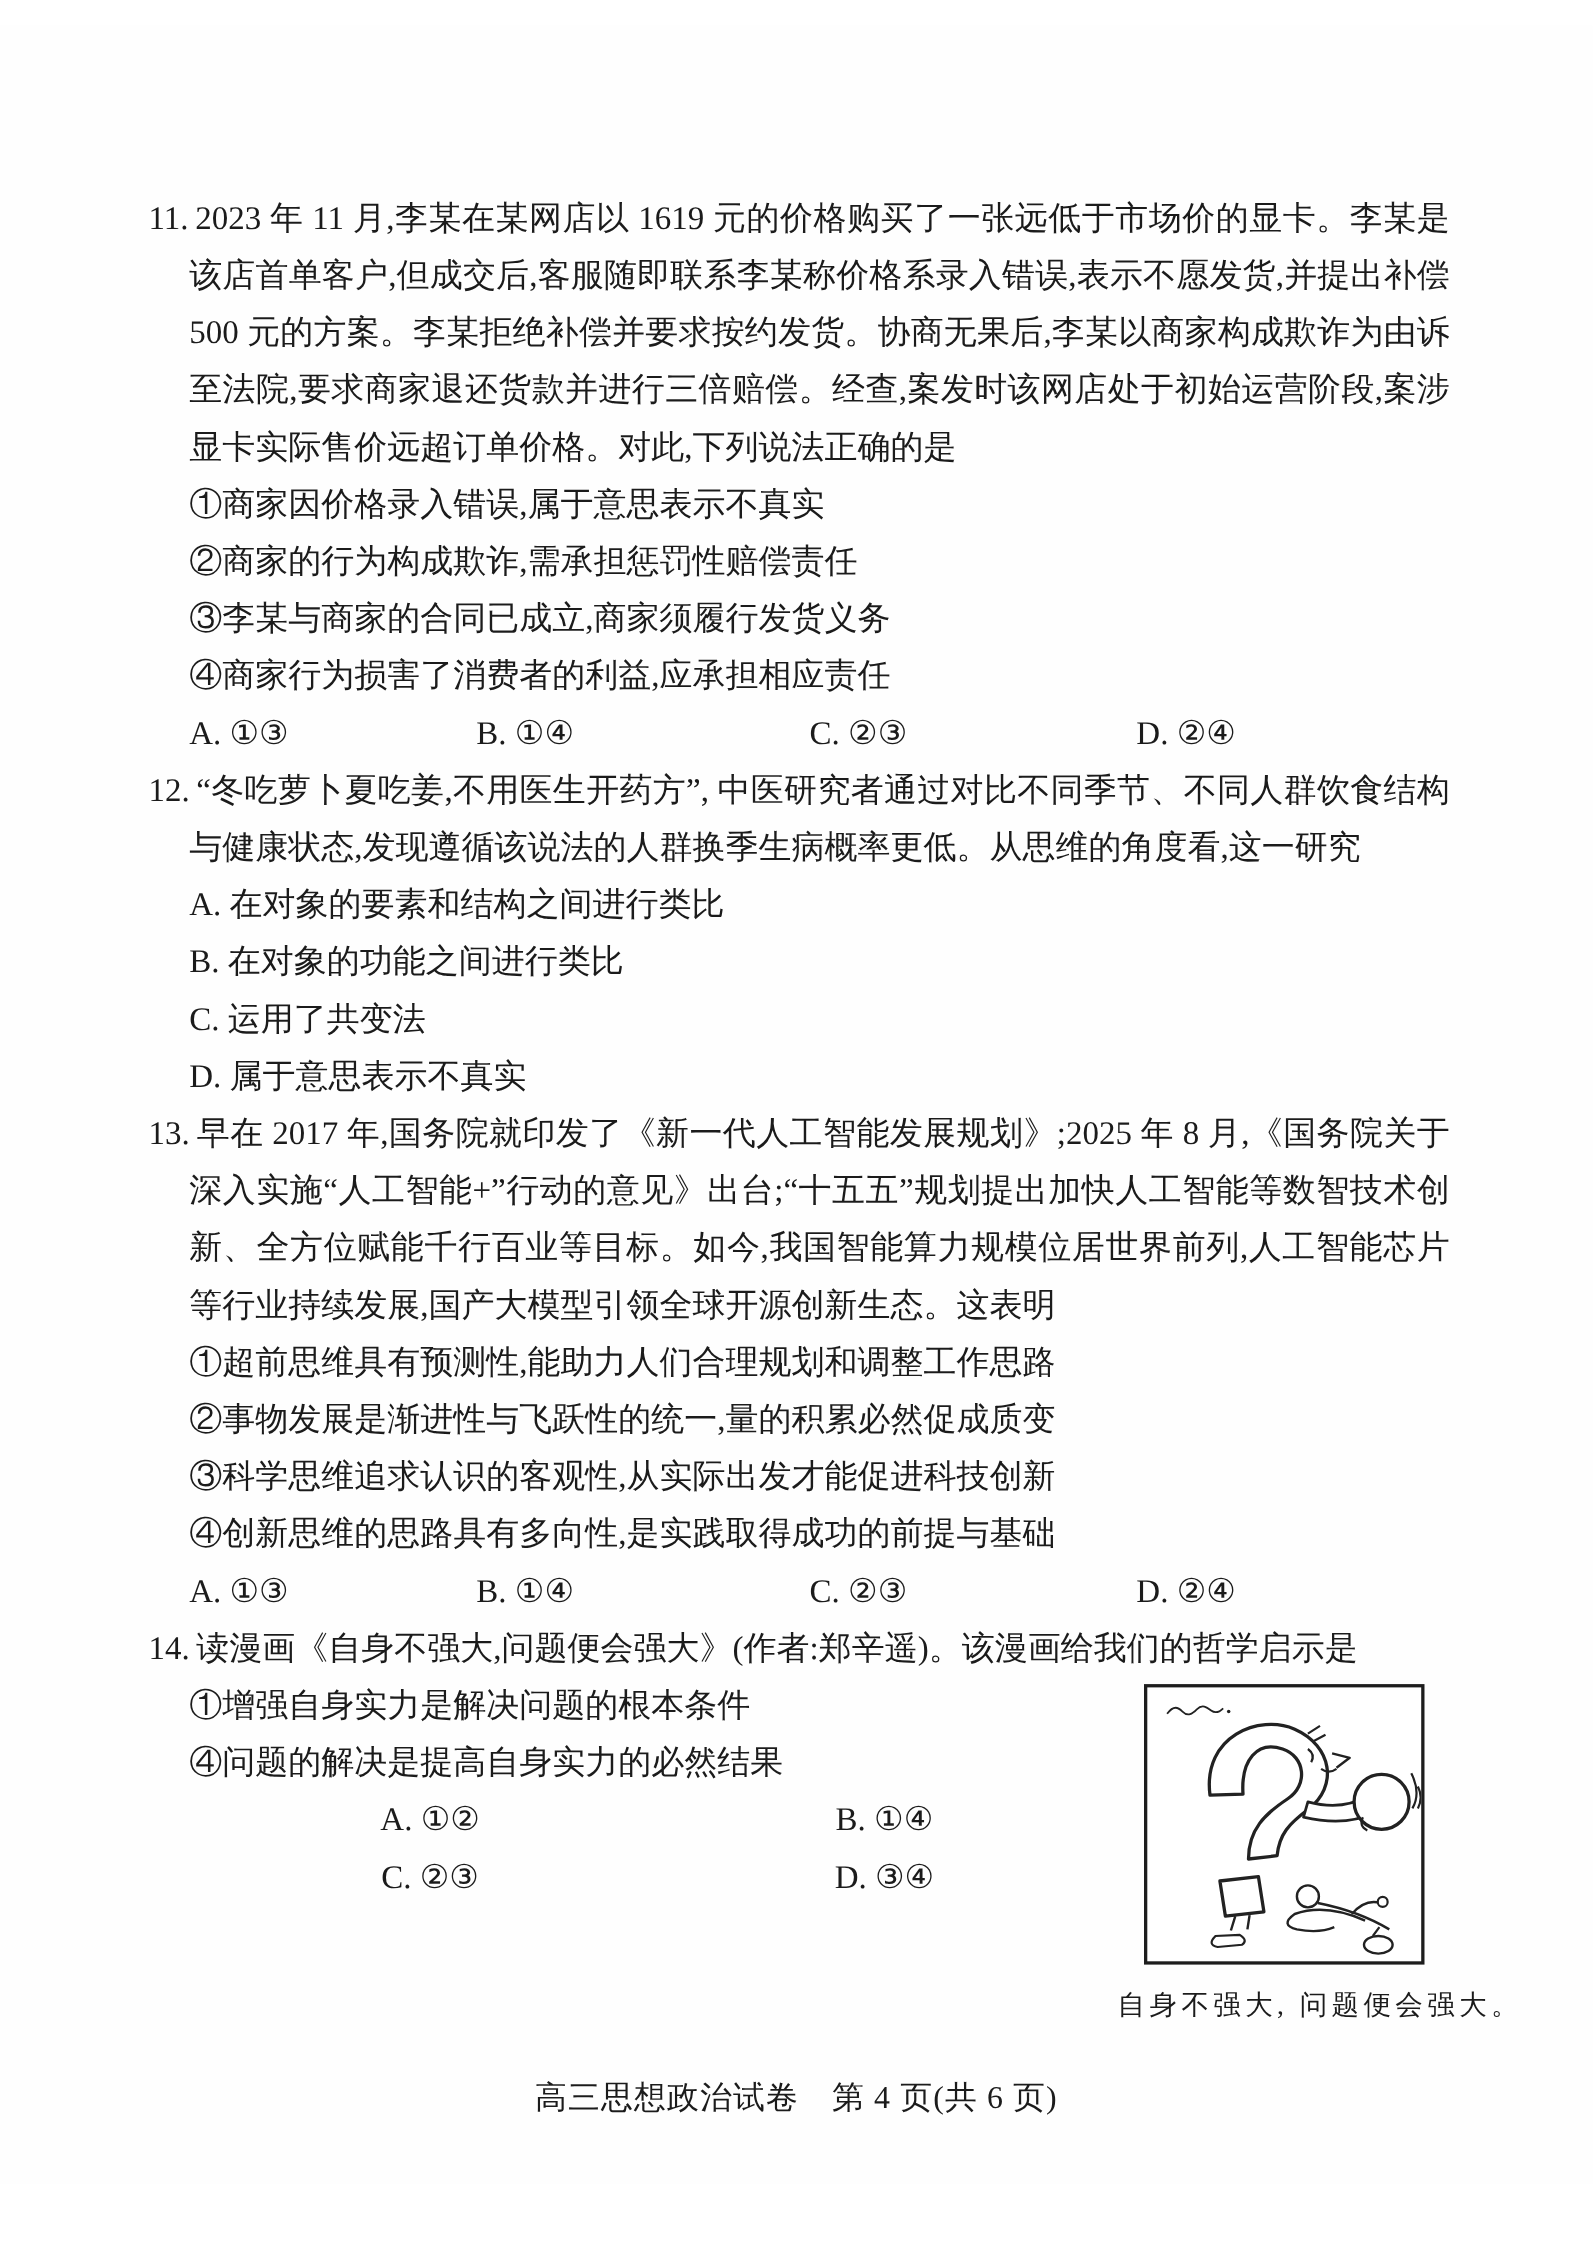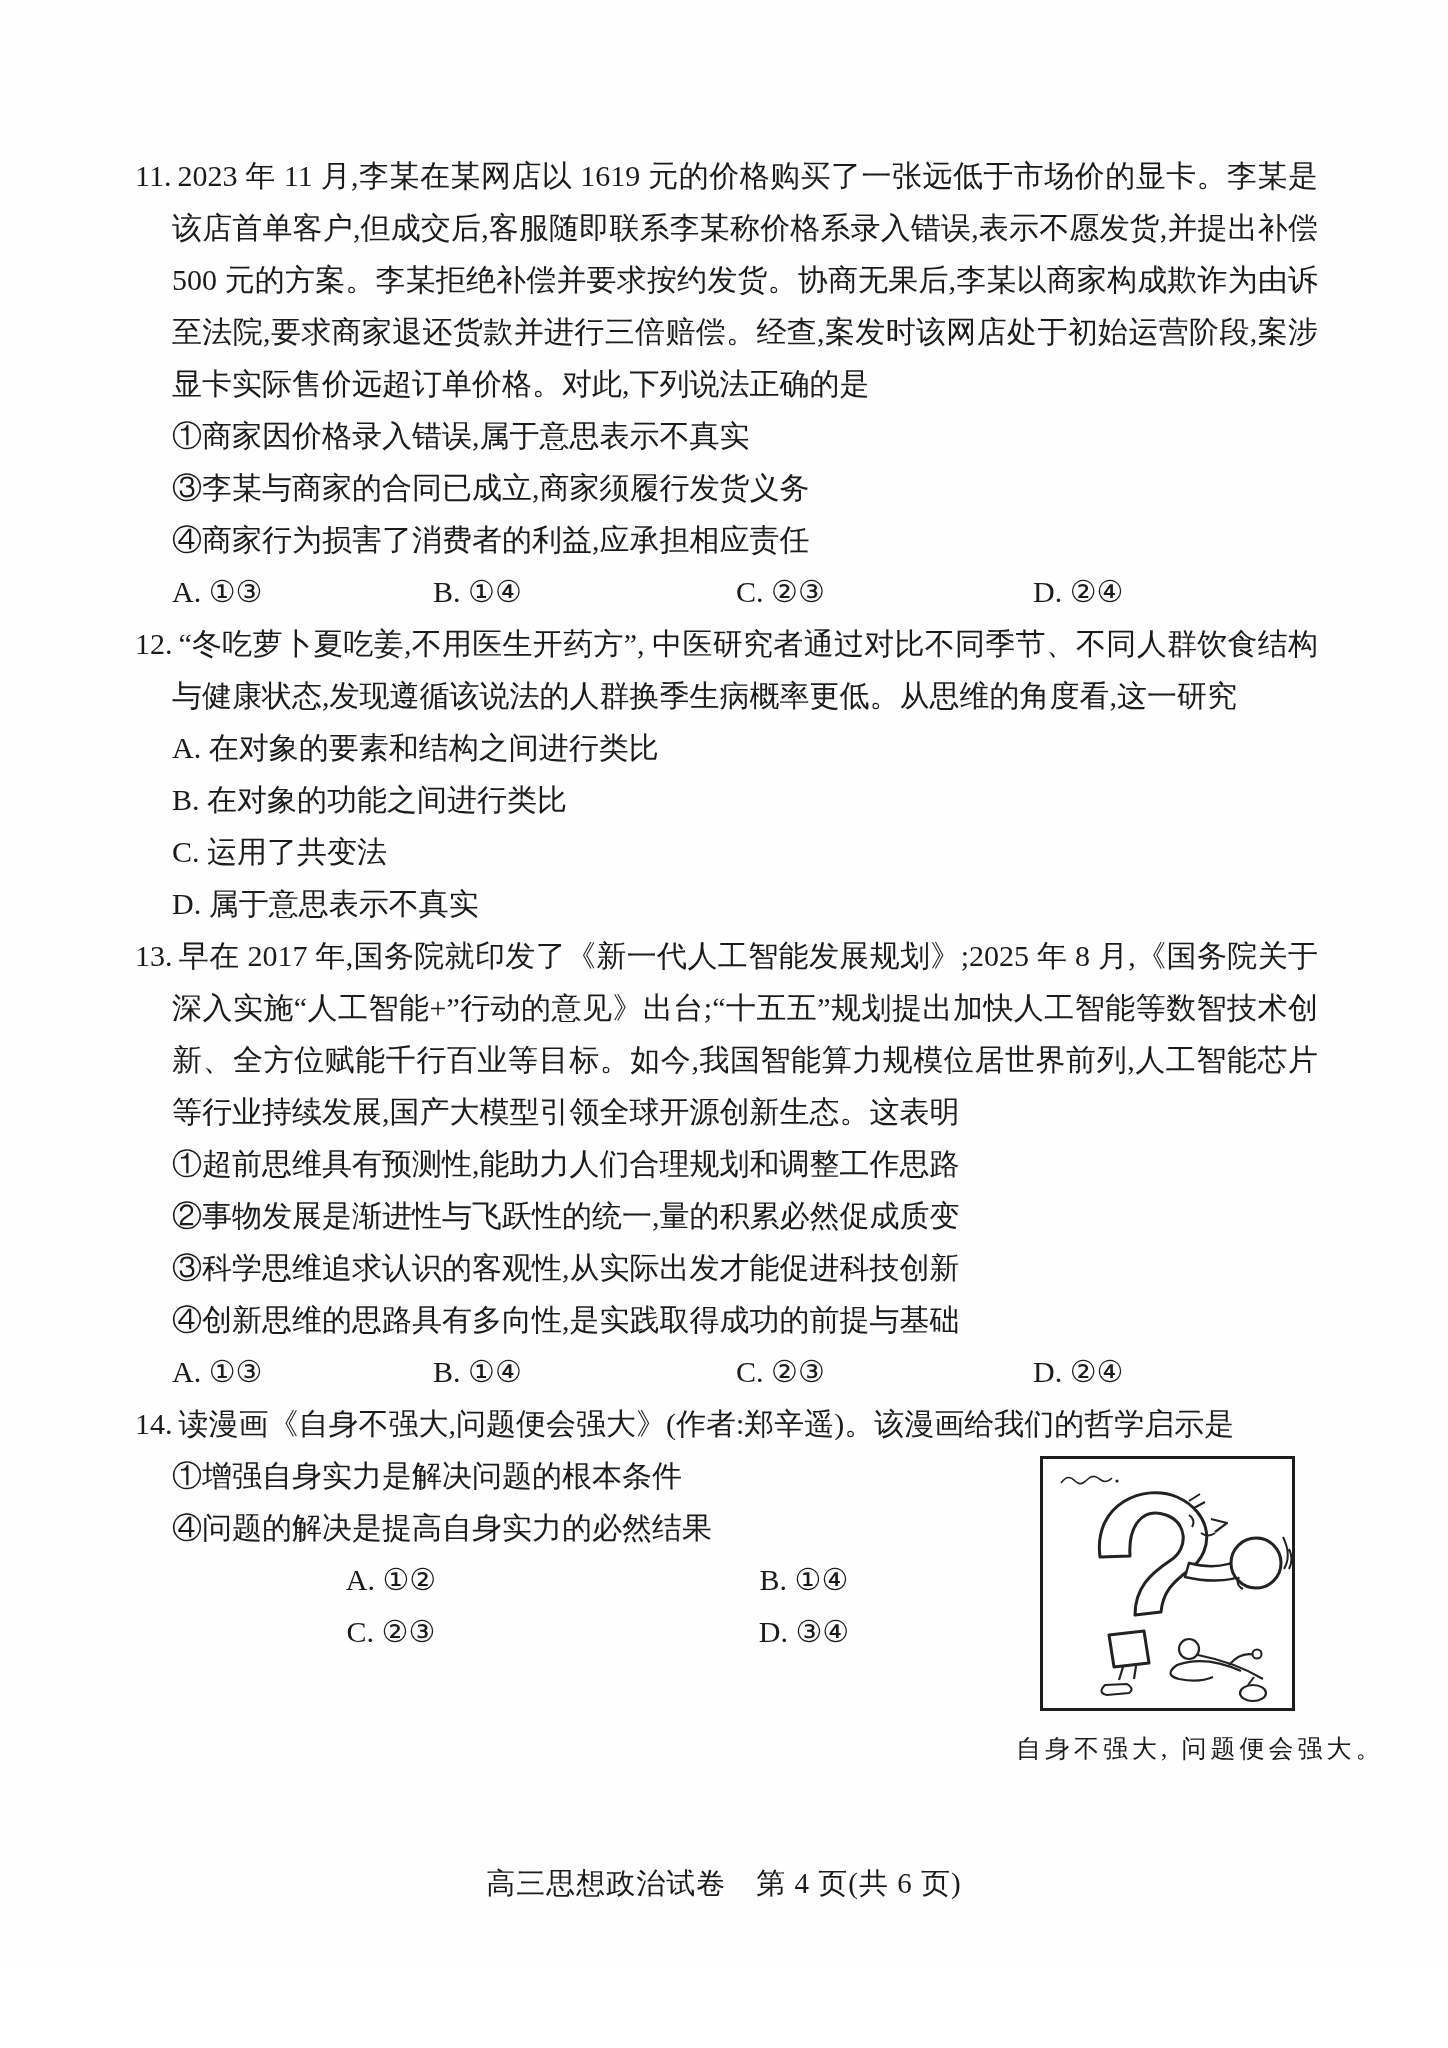--- a/index.html
+++ b/index.html
@@ -5,20 +5,21 @@
   * { margin: 0; padding: 0; box-sizing: border-box; }
   html, body { background: #ffffff; }
   body { font-family: "Liberation Serif", "DejaVu Serif", serif; color: #1b1b1b; }
   .page {
     position: relative;
     width: 1448px;
     height: 1963px;
     background: #fefefe;
     padding: 150px 130px 0 135px;
     overflow: hidden;
+    margin-top: 23px;
   }
   .question { font-size: 30px; line-height: 52px; }
   .stem {
     padding-left: 37px;
     text-indent: -37px;
     text-align: justify;
     text-justify: inter-character;
   }
   .qnum { margin-right: 6px; }
   .item, .opt-line { padding-left: 37px; text-align: left; }
@@ -64,20 +65,21 @@
   .q14-body { overflow: visible; }
 </style>
 </head>
 <body>
 
 <div class="page">
 
   <section class="question">
     <p class="stem"><span class="qnum">11.</span><span>2023 年 11 月,李某在某网店以 1619 元的价格购买了一张远低于市场价的显卡。李某是该店首单客户,但成交后,客服随即联系李某称价格系录入错误,表示不愿发货,并提出补偿 500 元的方案。李某拒绝补偿并要求按约发货。协商无果后,李某以商家构成欺诈为由诉至法院,要求商家退还货款并进行三倍赔偿。经查,案发时该网店处于初始运营阶段,案涉显卡实际售价远超订单价格。对此,下列说法正确的是</span></p>
     <p class="item">①商家因价格录入错误,属于意思表示不真实</p>
+    <p class="item">②商家的行为构成欺诈,需承担惩罚性赔偿责任</p>
     <p class="item">③李某与商家的合同已成立,商家须履行发货义务</p>
     <p class="item">④商家行为损害了消费者的利益,应承担相应责任</p>
     <div class="opt-row4">
       <span>A. ①③</span>
       <span>B. ①④</span>
       <span>C. ②③</span>
       <span>D. ②④</span>
     </div>
   </section>
 

